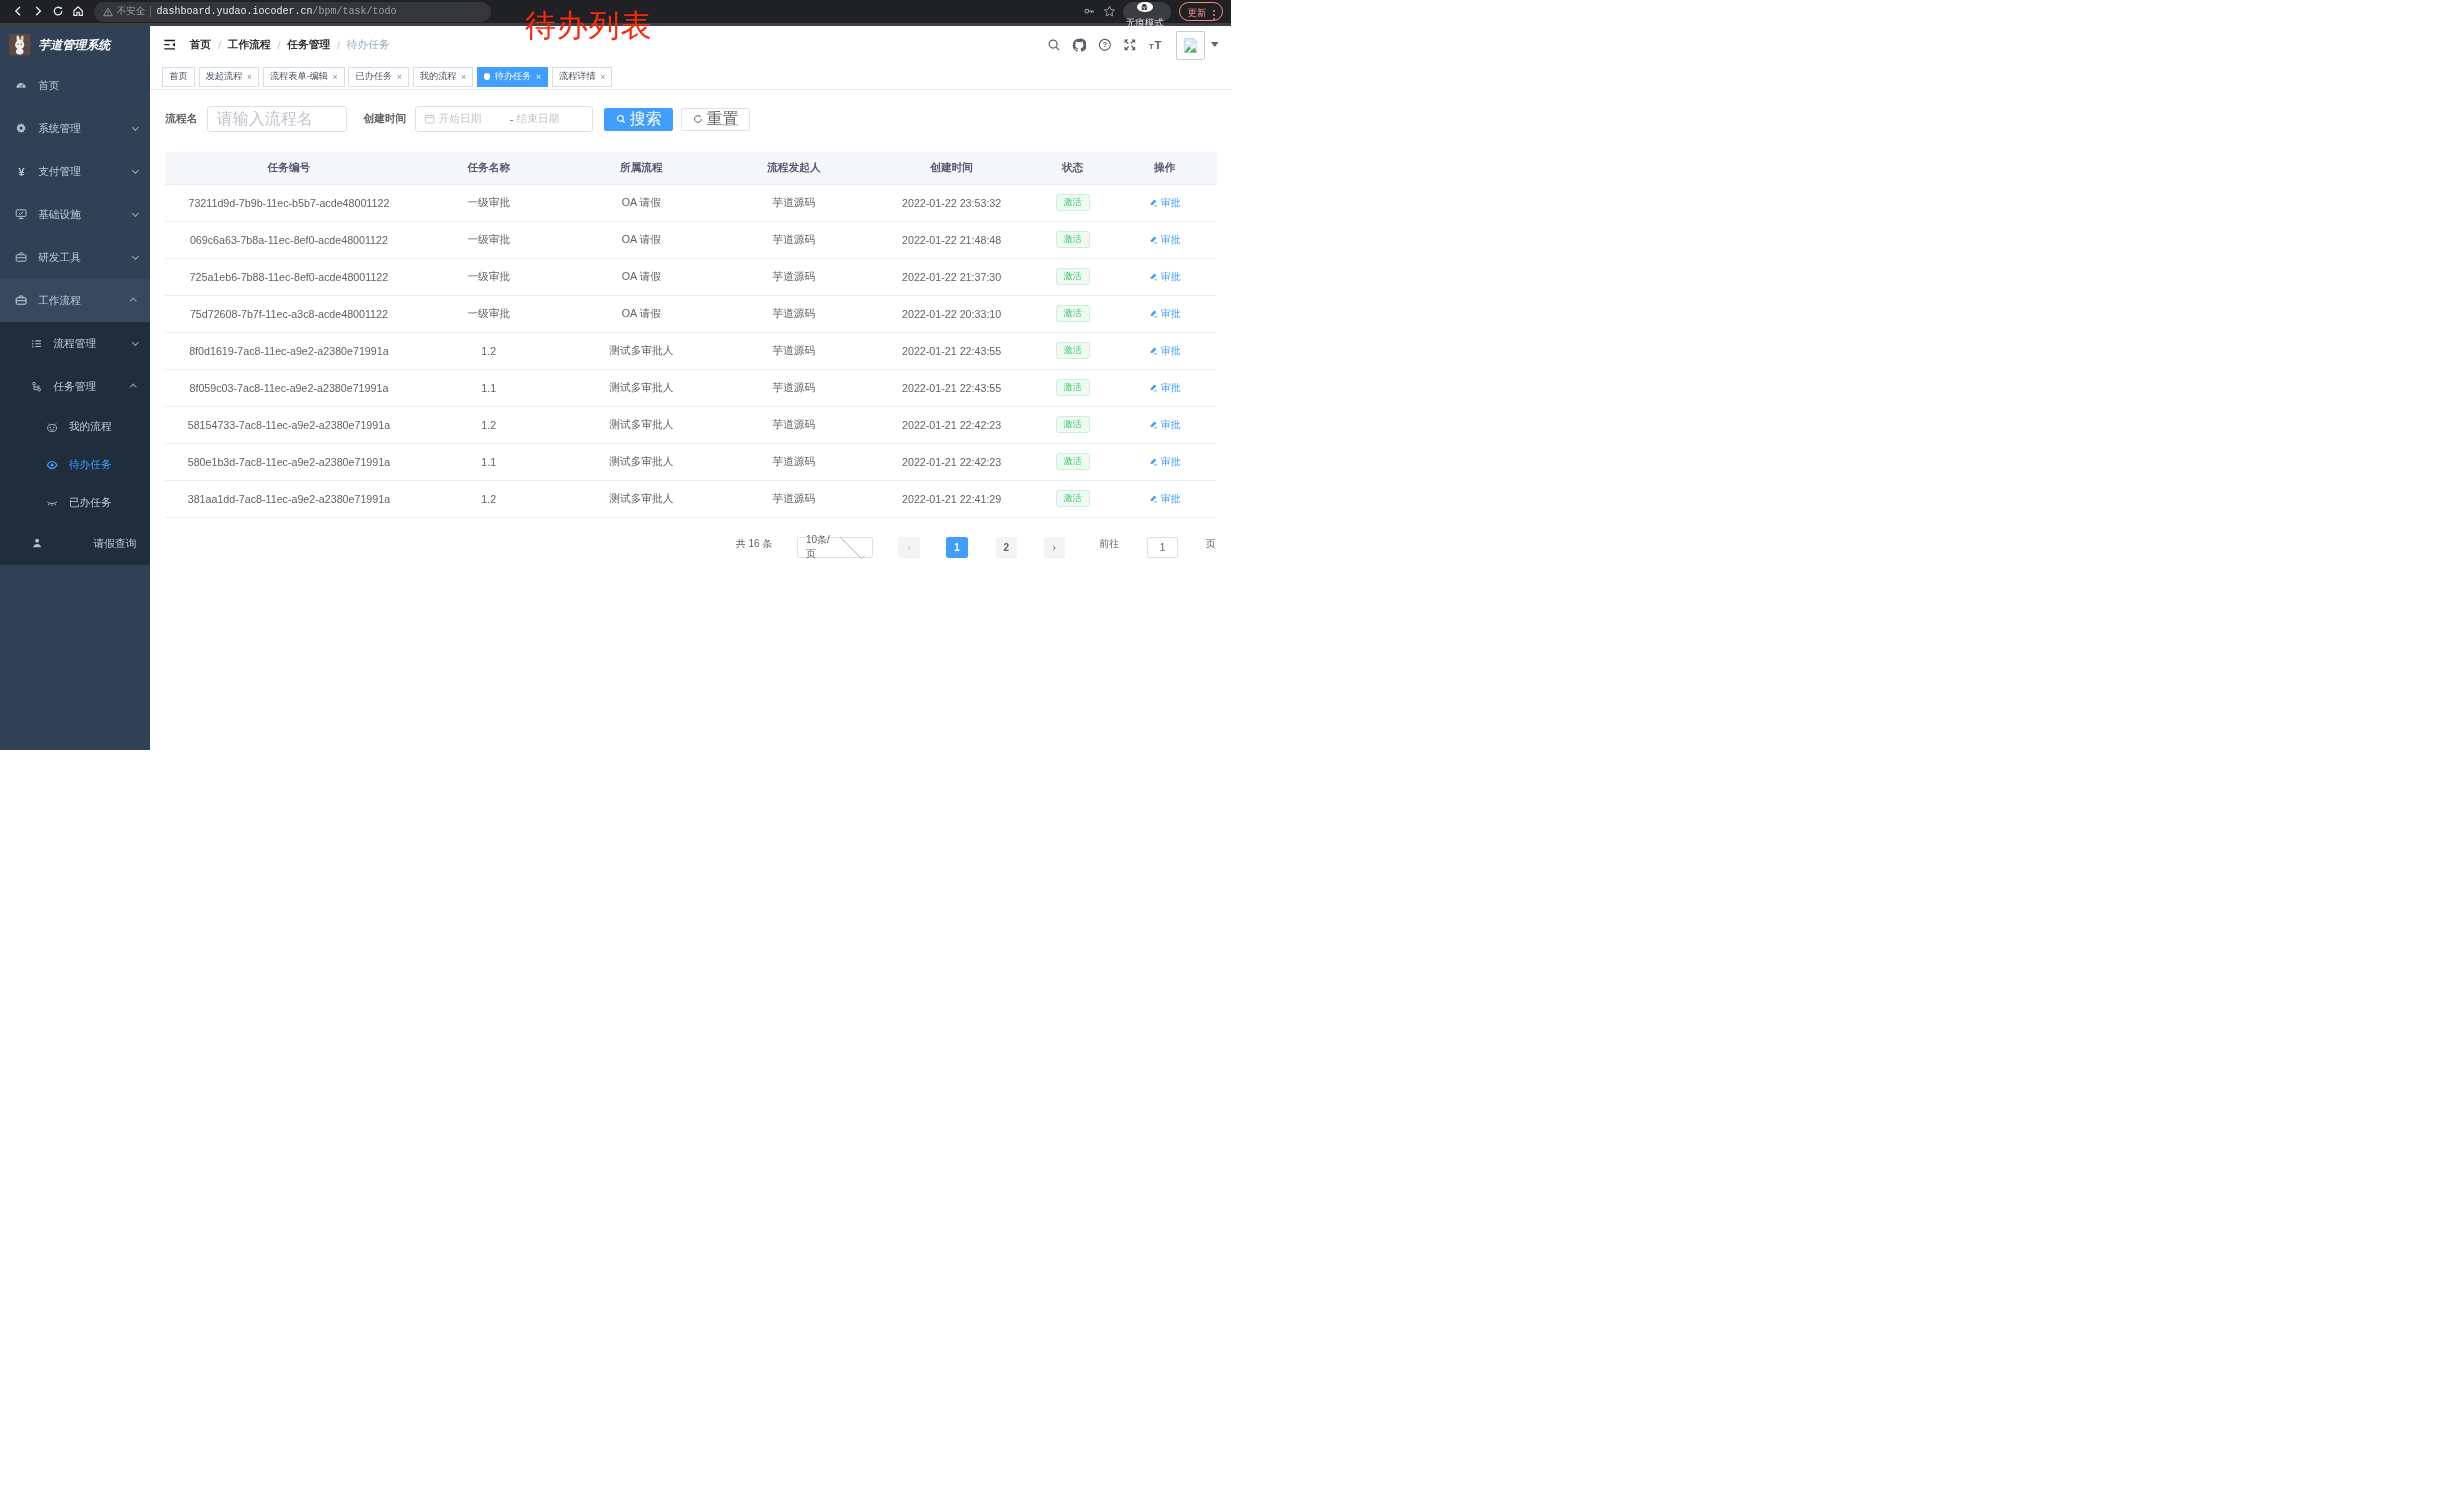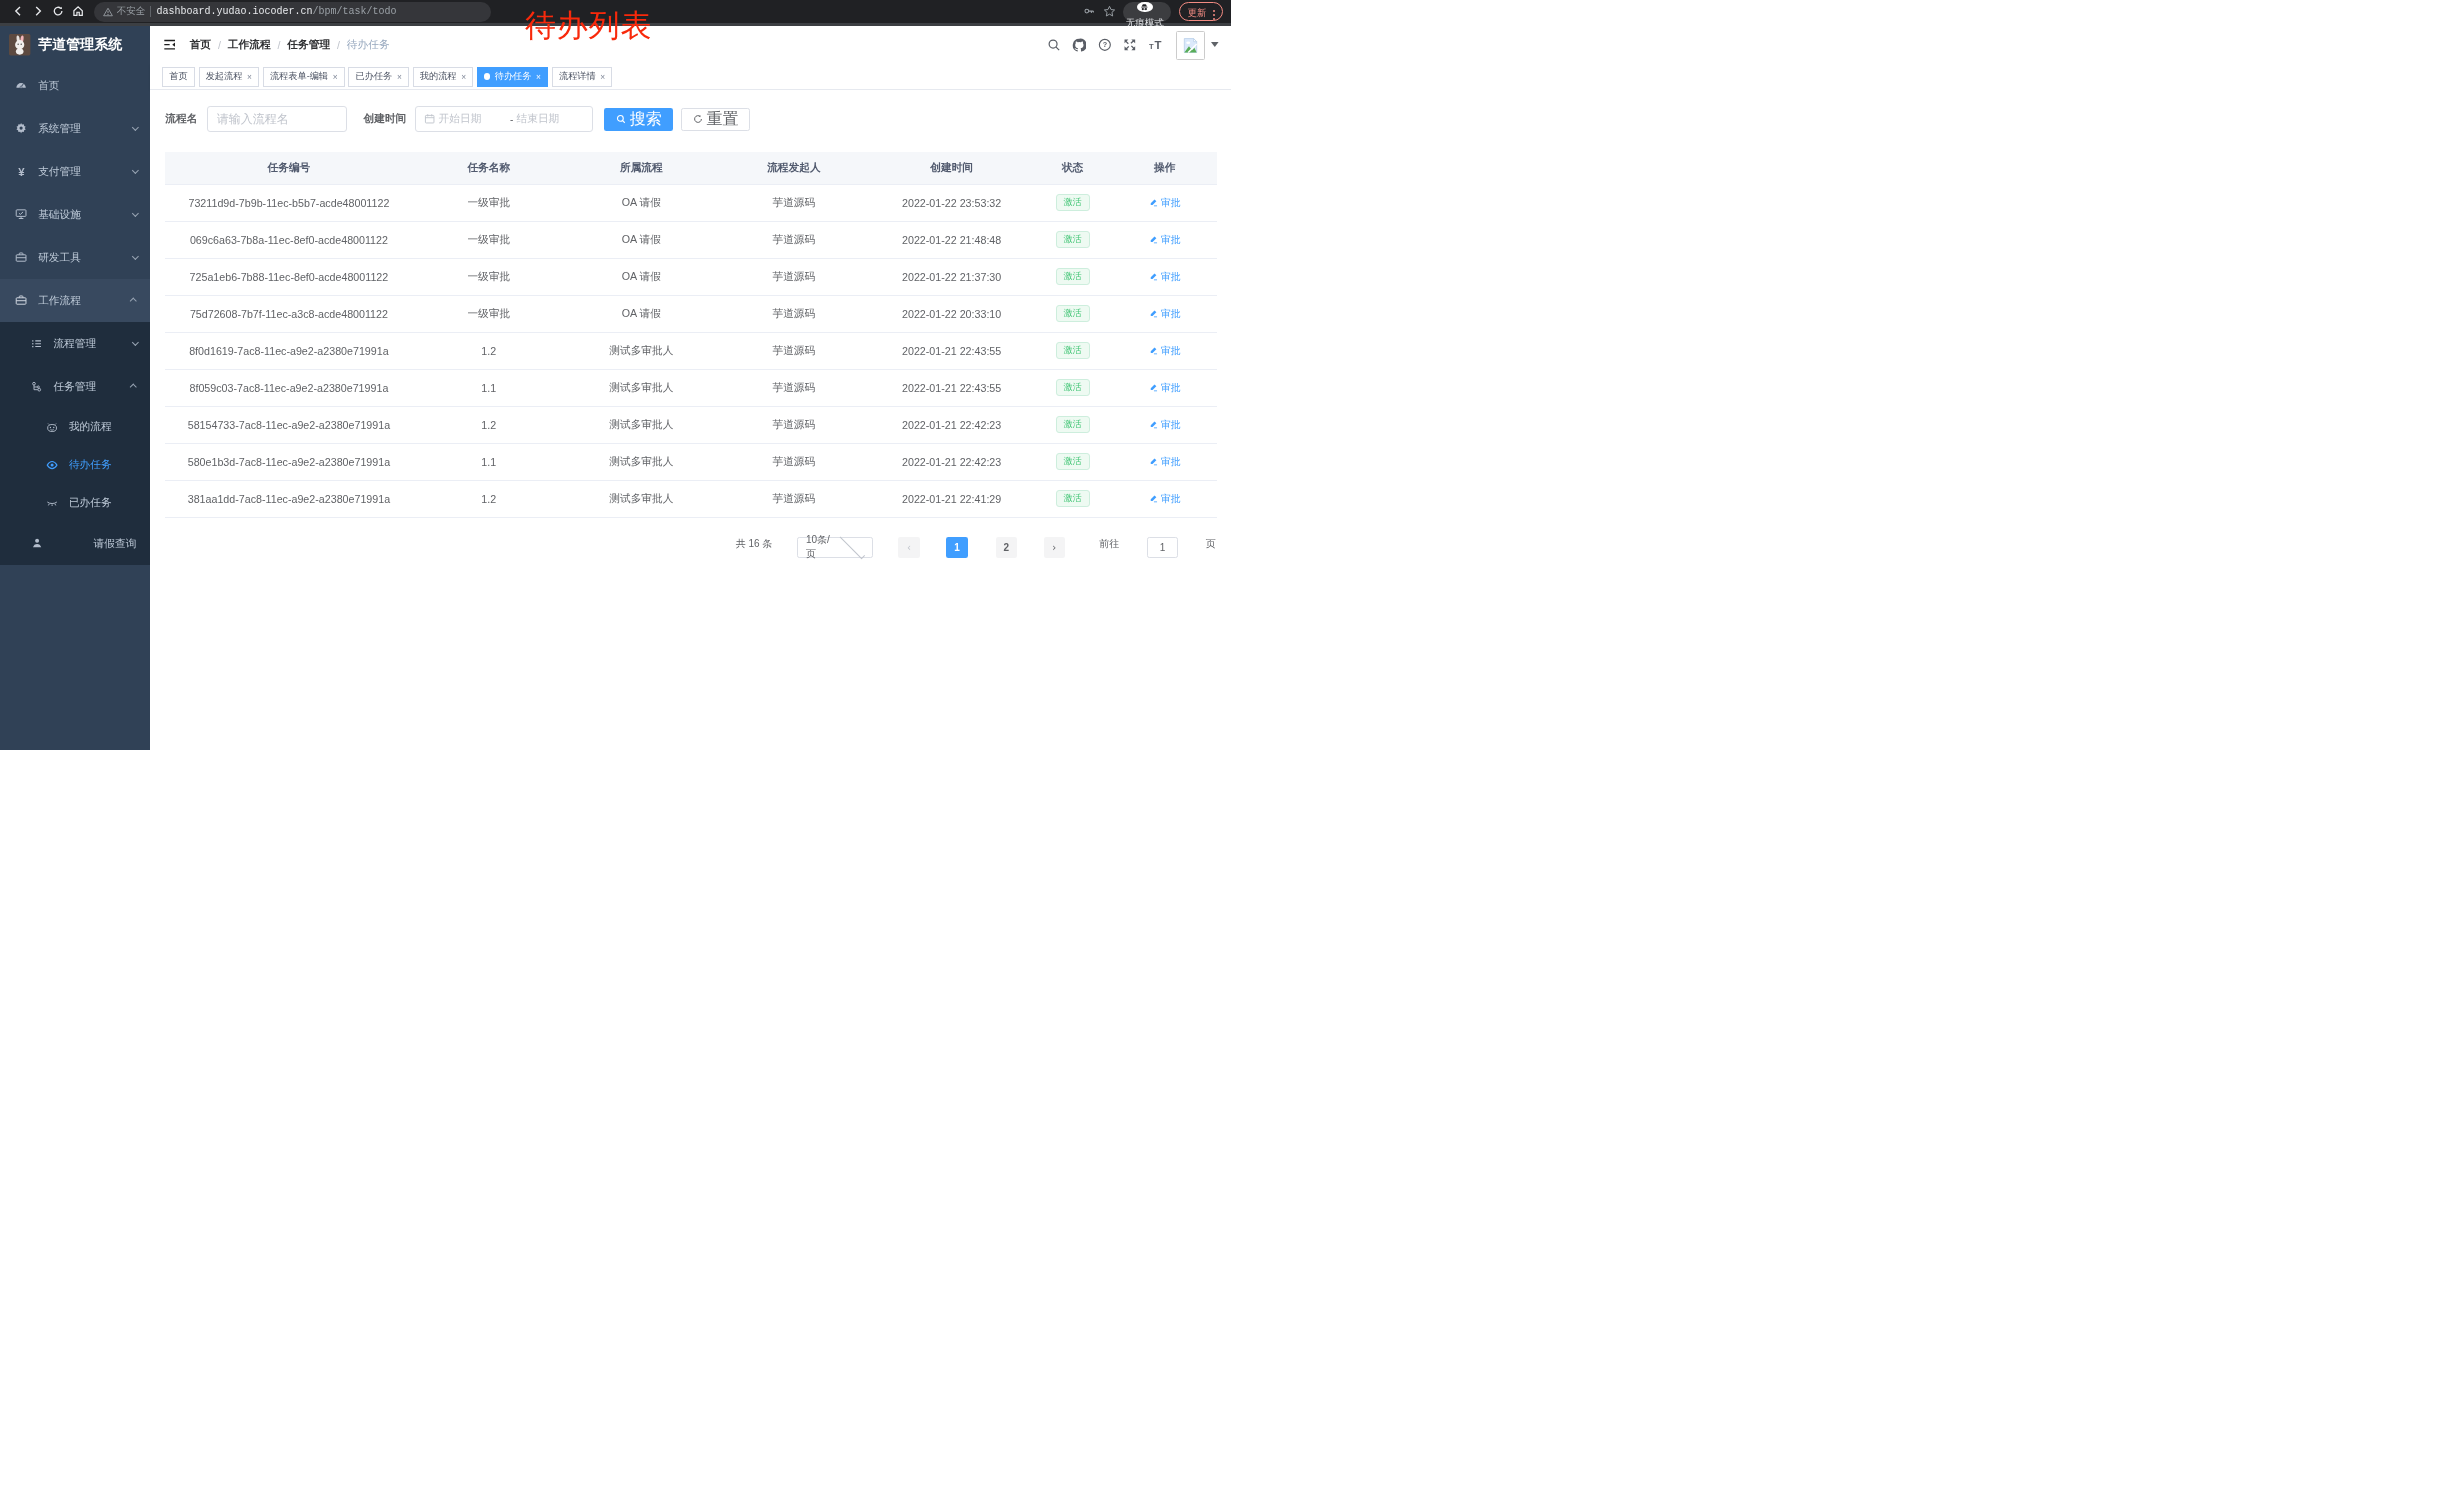--- a/index.html
+++ b/index.html
@@ -34,21 +34,21 @@
     font-size:31px; color:#f8290b; font-weight:500; letter-spacing:0.8px;
     pointer-events:none; white-space:nowrap; }
 
   
   .app { display:flex; height:724px; }
 
   
   .sidebar { width:150px; background:#304156; color:#bfcbd9; flex:none;
     display:flex; flex-direction:column; }
   .logo-row { height:38px; display:flex; align-items:center; padding-left:9.2px; gap:7.6px; }
-  .logo-row .ttl { color:#fff; font-size:14px; font-weight:700; }
+  .logo-row .ttl { color:#fff; font-size:12px; font-weight:700;font-style:italic; }
   .mi { display:flex; align-items:center; height:43px; padding:0 13.7px 0 15.3px;
     font-size:10.7px; cursor:pointer; position:relative; }
   .mi .lbl { margin-left:10.7px; }
   .mi .chev { margin-left:auto; width:4.6px; height:4.6px;
     border-right:1.1px solid #97a3b2; border-bottom:1.1px solid #97a3b2; }
   .chev.down { transform:rotate(45deg) translateY(-1.5px); }
   .chev.up   { transform:rotate(-135deg) translateY(-1.5px); }
   .mi.hl { background:#38495f; }
   .submenu { background:#1f2d3d; }
   .submenu .mi.l2 { padding-left:30.5px;justify-content:space-between; }
@@ -83,21 +83,21 @@
   .tag-item.active { background:#409eff; border-color:#409eff; color:#fff; }
   .tag-item.active .x { color:#fff; }
   .tag-item .dot { width:6.1px; height:6.1px; border-radius:50%; background:#fff; }
 
   .content { flex:1; padding:16px 13.7px 0 15.3px; background:#fff; }
 
   
   .filters { display:flex; align-items:center; }
   .flabel { font-size:10.7px; font-weight:700; color:#606266; }
   .inp { width:140px; height:26px; border:0.8px solid #dcdfe6; border-radius:3.1px;
-    margin-left:9.2px; padding:0 9.2px; font-size:12px; color:#606266; outline:none; }
+    margin-left:9.2px; padding:0 9.2px; font-size:16px; color:#606266; outline:none; }
   .inp::placeholder { color:#c0c4cc; }
   .daterange { width:178px; height:26px; border:0.8px solid #dcdfe6; border-radius:3.1px;
     margin-left:9.2px; display:flex; align-items:center; padding:0 7.6px; gap:3.1px;
     cursor:text; }
   .daterange .ph { flex:1; text-align:left; font-size:10.7px; color:#c0c4cc;font-family:Liberation Serif, serif; }
   .daterange .dash { color:#606266; font-size:10px; }
   .btn { height:23px; border-radius:2.3px; display:inline-flex; align-items:center;
     gap:3.8px; font-size:16px; padding:0 10.7px; cursor:pointer; border:0.8px solid transparent; }
   .btn.primary { background:#409eff; color:#fff; margin-left:10.7px; }
   .btn.plain { background:#fff; color:#606266; border-color:#dcdfe6; margin-left:7.6px; }

